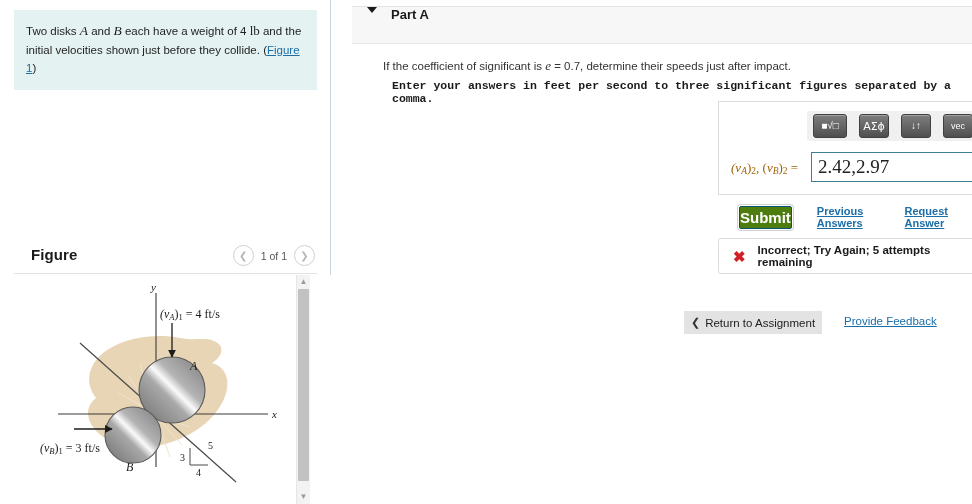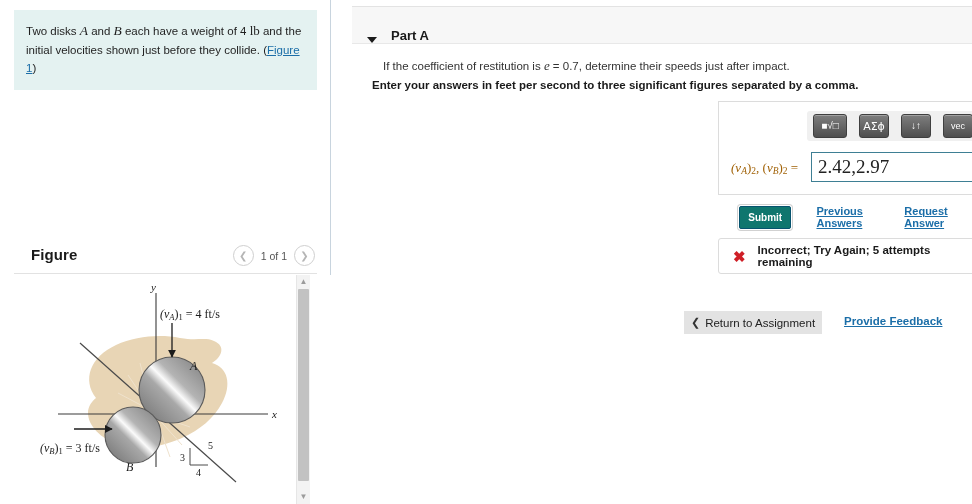--- a/index.html
+++ b/index.html
@@ -74,35 +74,35 @@
   .fig-scroll .arr.up{top:0;}
   .fig-scroll .arr.dn{bottom:0;}
 
   
   .right-pane{
     position:absolute;left:332px;top:0;width:640px;height:504px;background:#fff;
   }
   .part-header{
     position:absolute;left:20px;top:6px;width:620px;height:36px;
     background:#f7f7f7;border-top:1px solid #e3e3e3;border-bottom:1px solid #e8e8e8;
-    display:flex;align-items:flex-end;
+    display:flex;align-items:flex-start;
   }
   .caret{
     margin-left:15px;margin-right:14px;
     width:0;height:0;border-left:5px solid transparent;border-right:5px solid transparent;
     border-top:6px solid #1b1b1b;
   }
   .part-title{font-size:13px;font-weight:bold;color:#1a1a1a;}
 
   .prompt1{
     position:absolute;left:51px;top:58px;font-size:11.5px;color:#333;
   }
   .prompt1 .it{font-family:"Liberation Serif", serif;font-style:italic;font-size:13px;}
   .prompt2{
-    position:absolute;left:40px;top:79px;font-size:11.5px;font-weight:bold;color:#1a1a1a;
+    position:absolute;left:60px;top:79px;font-size:11.5px;font-weight:bold;color:#1a1a1a;font-family:Liberation Mono, monospace;
   }
 
   .answer-card{
     position:absolute;left:386px;top:101px;width:438px;height:94px;
     border:1px solid #dcdcdc;background:#fff;box-sizing:border-box;
   }
   .mini-toolbar{
     position:absolute;left:88px;top:9px;width:292px;height:30px;
     background:#f0f0f0;border-radius:3px;
     display:flex;align-items:center;
@@ -134,22 +134,22 @@
   .ans-input{
     position:absolute;left:92px;top:50px;width:304px;height:30px;
     border:1px solid #3e7f94;background:#fff;box-sizing:border-box;
     font-family:"Liberation Serif", serif;font-size:19px;color:#222;
     padding:0 6px;line-height:28px;
     outline:none;
   }
 
   .submit-row{position:absolute;left:386px;top:205px;display:flex;align-items:center;}
   .submit-btn{
-    width:64px;height:21px;background:#0f766e;border:1px solid #06536e;border-radius:2px;
-    color:#fff;font-size:10px;font-weight:bold;
+    width:64px;height:21px;background:#4d7c0f;border:1px solid #06536e;border-radius:2px;
+    color:#fff;font-size:15px;font-weight:bold;
     display:flex;align-items:center;justify-content:center;
     box-shadow:0 0 0 1px #fff, 0 0 0 2px rgba(0,0,0,.18);
     margin-left:21px;
   }
   .link{
     color:#1b6ea8;text-decoration:underline;font-size:11px;font-weight:bold;
   }
   .lnk1{margin-left:25px;}
   .lnk2{margin-left:13px;}
 
@@ -163,21 +163,21 @@
 
   .return-btn{
     position:absolute;left:352px;top:311px;width:138px;height:23px;
     background:#e3e3e3;
     display:flex;align-items:center;justify-content:center;
     font-size:11.5px;color:#222;
   }
   .return-btn .chev{margin-right:5px;font-size:11px;color:#333;}
   .feedback-link{
     position:absolute;left:512px;top:315px;
-    color:#1b6ea8;text-decoration:underline;font-size:11.5px;font-weight:bold;
+    color:#1b6ea8;text-decoration:underline;font-size:11.5px;font-weight:normal;
   }
 </style>
 </head>
 <body>
 
 <div class="app">
 
   <div class="left-pane">
 
     <div class="problem-box">
@@ -275,21 +275,21 @@
     </div>
   </div>
 
   <div class="right-pane">
 
     <div class="part-header">
       <div class="caret"></div>
       <div class="part-title">Part A</div>
     </div>
 
-    <div class="prompt1"><span>If the coefficient of restitution is </span><span class="it">e</span><span> = 0.7, determine their speeds just after impact.</span></div>
+    <div class="prompt1"><span>If the coefficient of significant is </span><span class="it">e</span><span> = 0.7, determine their speeds just after impact.</span></div>
 
     <div class="prompt2">Enter your answers in feet per second to three significant figures separated by a comma.</div>
 
     <div class="answer-card">
 
       <div class="mini-toolbar">
         <div class="tb-btn w-sqrt">
           <span>■√□</span>
         </div>
         <div class="tb-btn">

